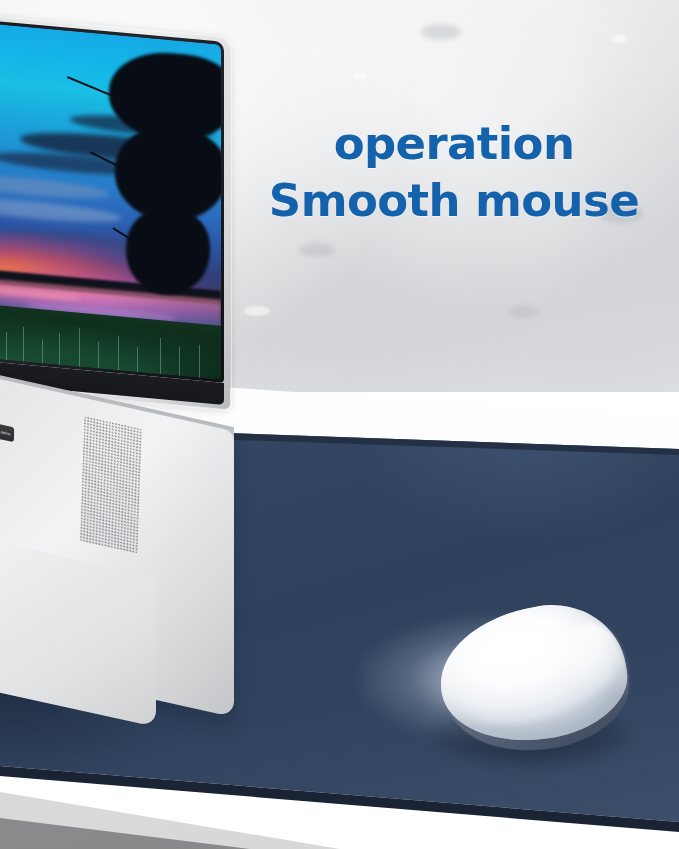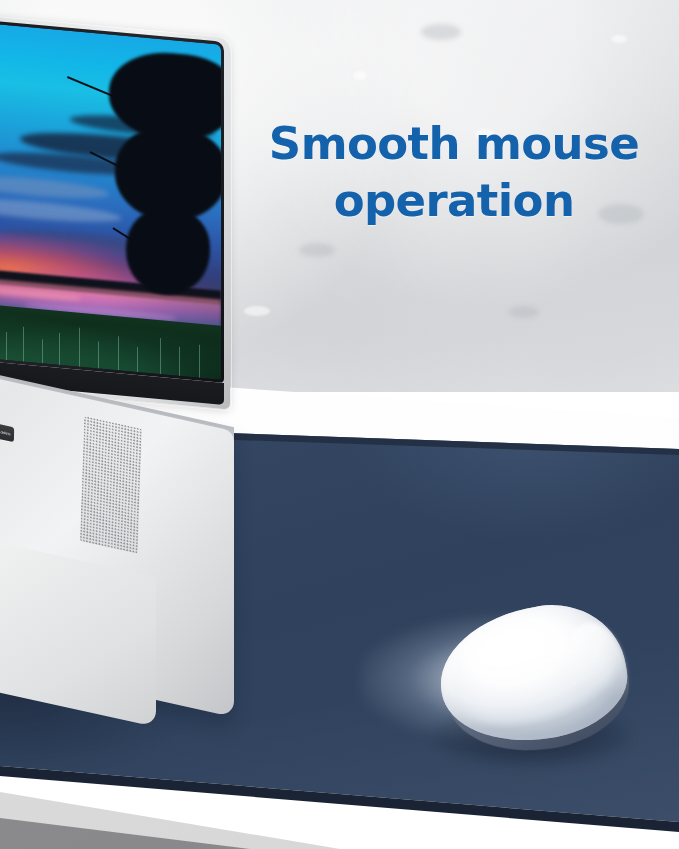--- a/index.html
+++ b/index.html
@@ -340,17 +340,17 @@
   <div class="mouse-wrap">
     <div class="mouse-trail"></div>
     <div class="mouse-shadow"></div>
     <div class="mouse-side"></div>
     <div class="mouse-body"></div>
     <div class="mouse-gloss"></div>
     <div class="mouse-rimlight"></div>
   </div>
 
   <div class="headline">
+    <div>operation</div>
     <div>Smooth mouse</div>
-    <div>operation</div>
   </div>
 
 </div>
 
 </body></html>

